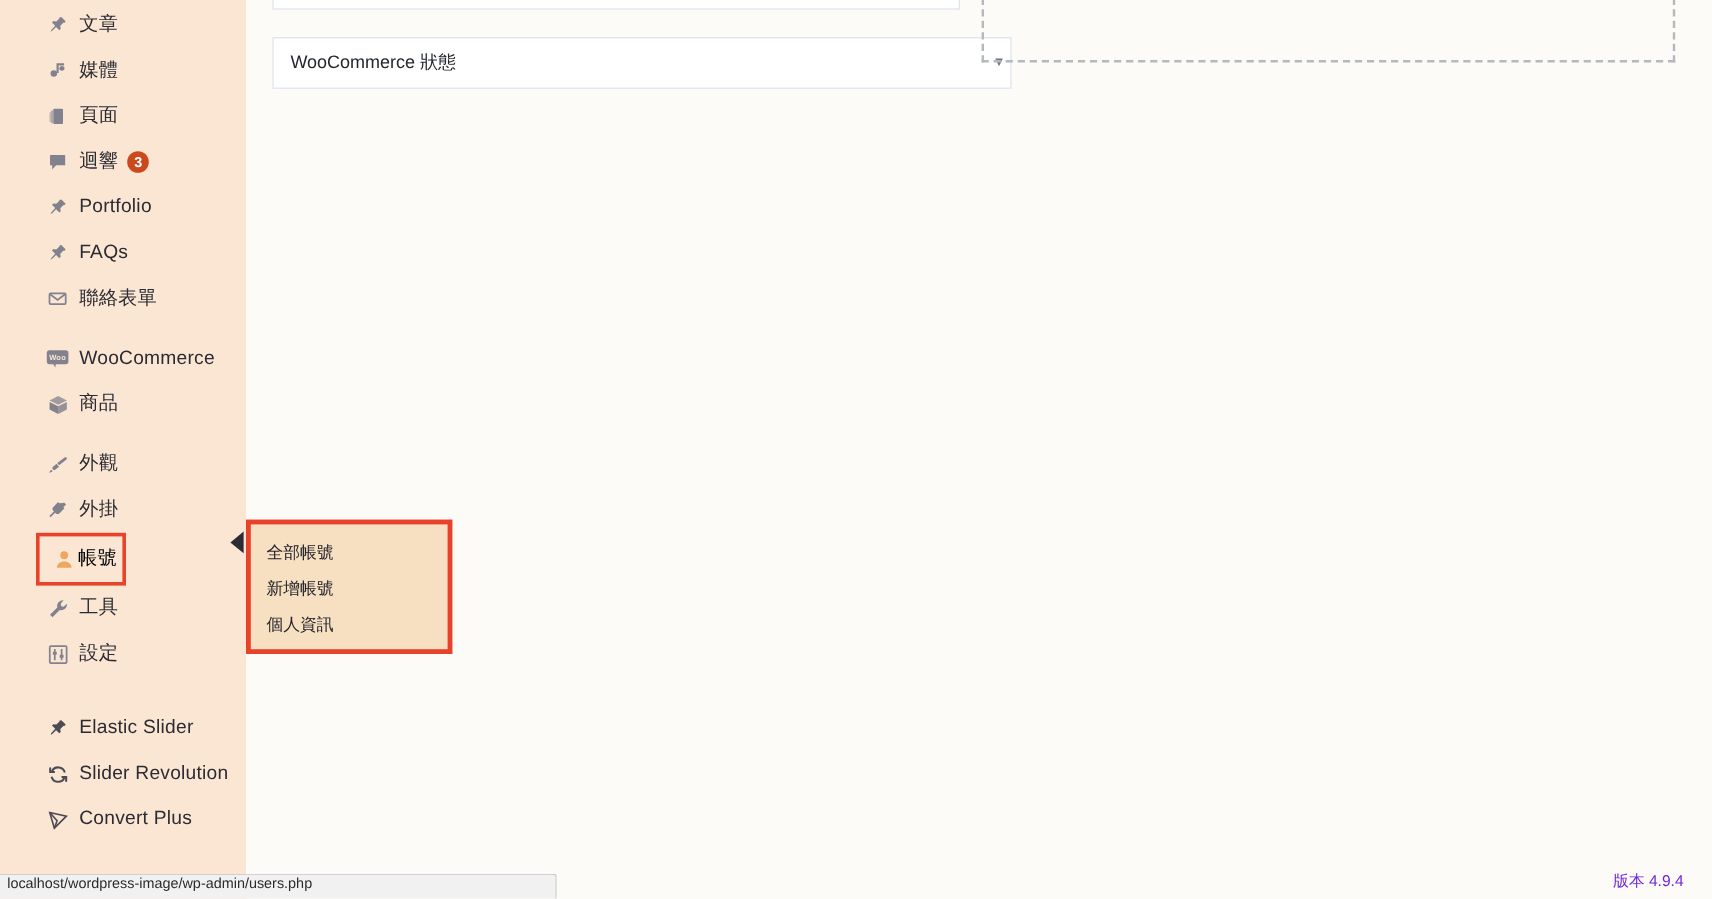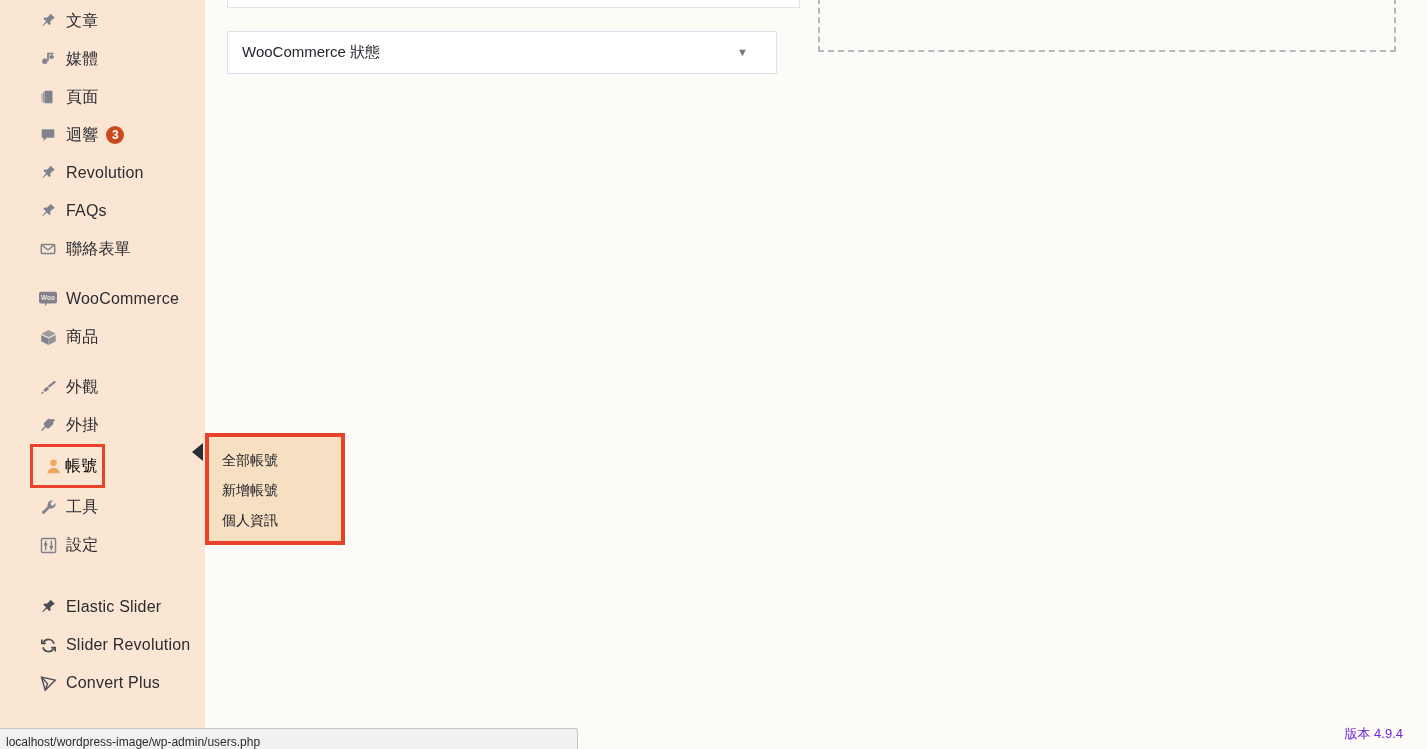--- a/index.html
+++ b/index.html
@@ -79,21 +79,21 @@
     line-height: 1;
     padding: 0 5px;
     vertical-align: middle;
   }
 
   
   #submenu {
     position: absolute;
     left: 205px;
     top: 433px;
-    width: 140px;
+    width: 172px;
     height: 112px;
     background: #F7DFC2;
     border: 4px solid #E8432A;
     z-index: 40;
   }
   #submenu .sub-item {
     padding: 4px 0 4px 13px;
     font-size: 14px;
     color: #22222A;
     line-height: 22px;
@@ -121,26 +121,26 @@
   .panel-cut {
     position: absolute;
     left: 22px; top: -40px;
     width: 573px; height: 48px;
     background: #FFFFFF;
     border: 1px solid #DCE3EA;
   }
   .wc-panel {
     position: absolute;
     left: 22px; top: 31px;
-    width: 550px; height: 43px;
+    width: 616px; height: 43px;
     background: #FFFFFF;
     border: 1px solid #DCE3EA;
     display: flex;
     align-items: center;
-    padding: 0 24px 0 14px;
+    padding: 0 0 0 14px;
   }
   .wc-panel .wc-title {
     font-size: 15px;
     color: #23282D;
     flex: 1;
   }
   .wc-panel .wc-toggle {
     color: #72777C;
     font-size: 11px;
     cursor: pointer;
@@ -159,28 +159,28 @@
     right: 24px; bottom: 6px;
     font-size: 13px;
     color: #6d28d9;
     margin-left: 19px;
   }
 
   
   #statusbar {
     position: absolute;
     left: 0; bottom: 0;
-    width: 578px; height: 21px;
+    width: 464px; height: 21px;
     background: #F1F1F1;
     border: 1px solid #C6C6C6;
     border-left: none;
     border-bottom: none;
     border-top-right-radius: 3px;
     display: flex;
-    align-items: flex-end;
+    align-items: flex-start;
     padding-left: 6px;
     font-size: 12px;
     color: #2B2B2B;
     font-family: "Liberation Sans", sans-serif;
     z-index: 60;
     margin-top: 40px;
   }
 </style>
 </head>
 <body>
@@ -230,21 +230,21 @@
       <span class="lbl">迴響</span>
       <span class="badge">3</span>
     </div>
 
     <div class="menu-item">
       <span class="ic">
         <svg width="18" height="18" viewBox="0 0 20 20" fill="#82828E">
             <path d="M13.5 2.5l4 4-1.4 1.4-.6-.3-3 3 .4 2.7-1.3 1.3-3-3-3.8 3.8-1.2.4.4-1.2L7.8 10.4l-3-3L6.1 6.1l2.7.4 3-3-.3-.6z"></path>
           </svg>
       </span>
-      <span class="lbl">Revolution</span>
+      <span class="lbl">Portfolio</span>
     </div>
 
     <div class="menu-item">
       <span class="ic">
         <svg width="18" height="18" viewBox="0 0 20 20" fill="#82828E">
             <path d="M13.5 2.5l4 4-1.4 1.4-.6-.3-3 3 .4 2.7-1.3 1.3-3-3-3.8 3.8-1.2.4.4-1.2L7.8 10.4l-3-3L6.1 6.1l2.7.4 3-3-.3-.6z"></path>
           </svg>
       </span>
       <span class="lbl">FAQs</span>
     </div>

